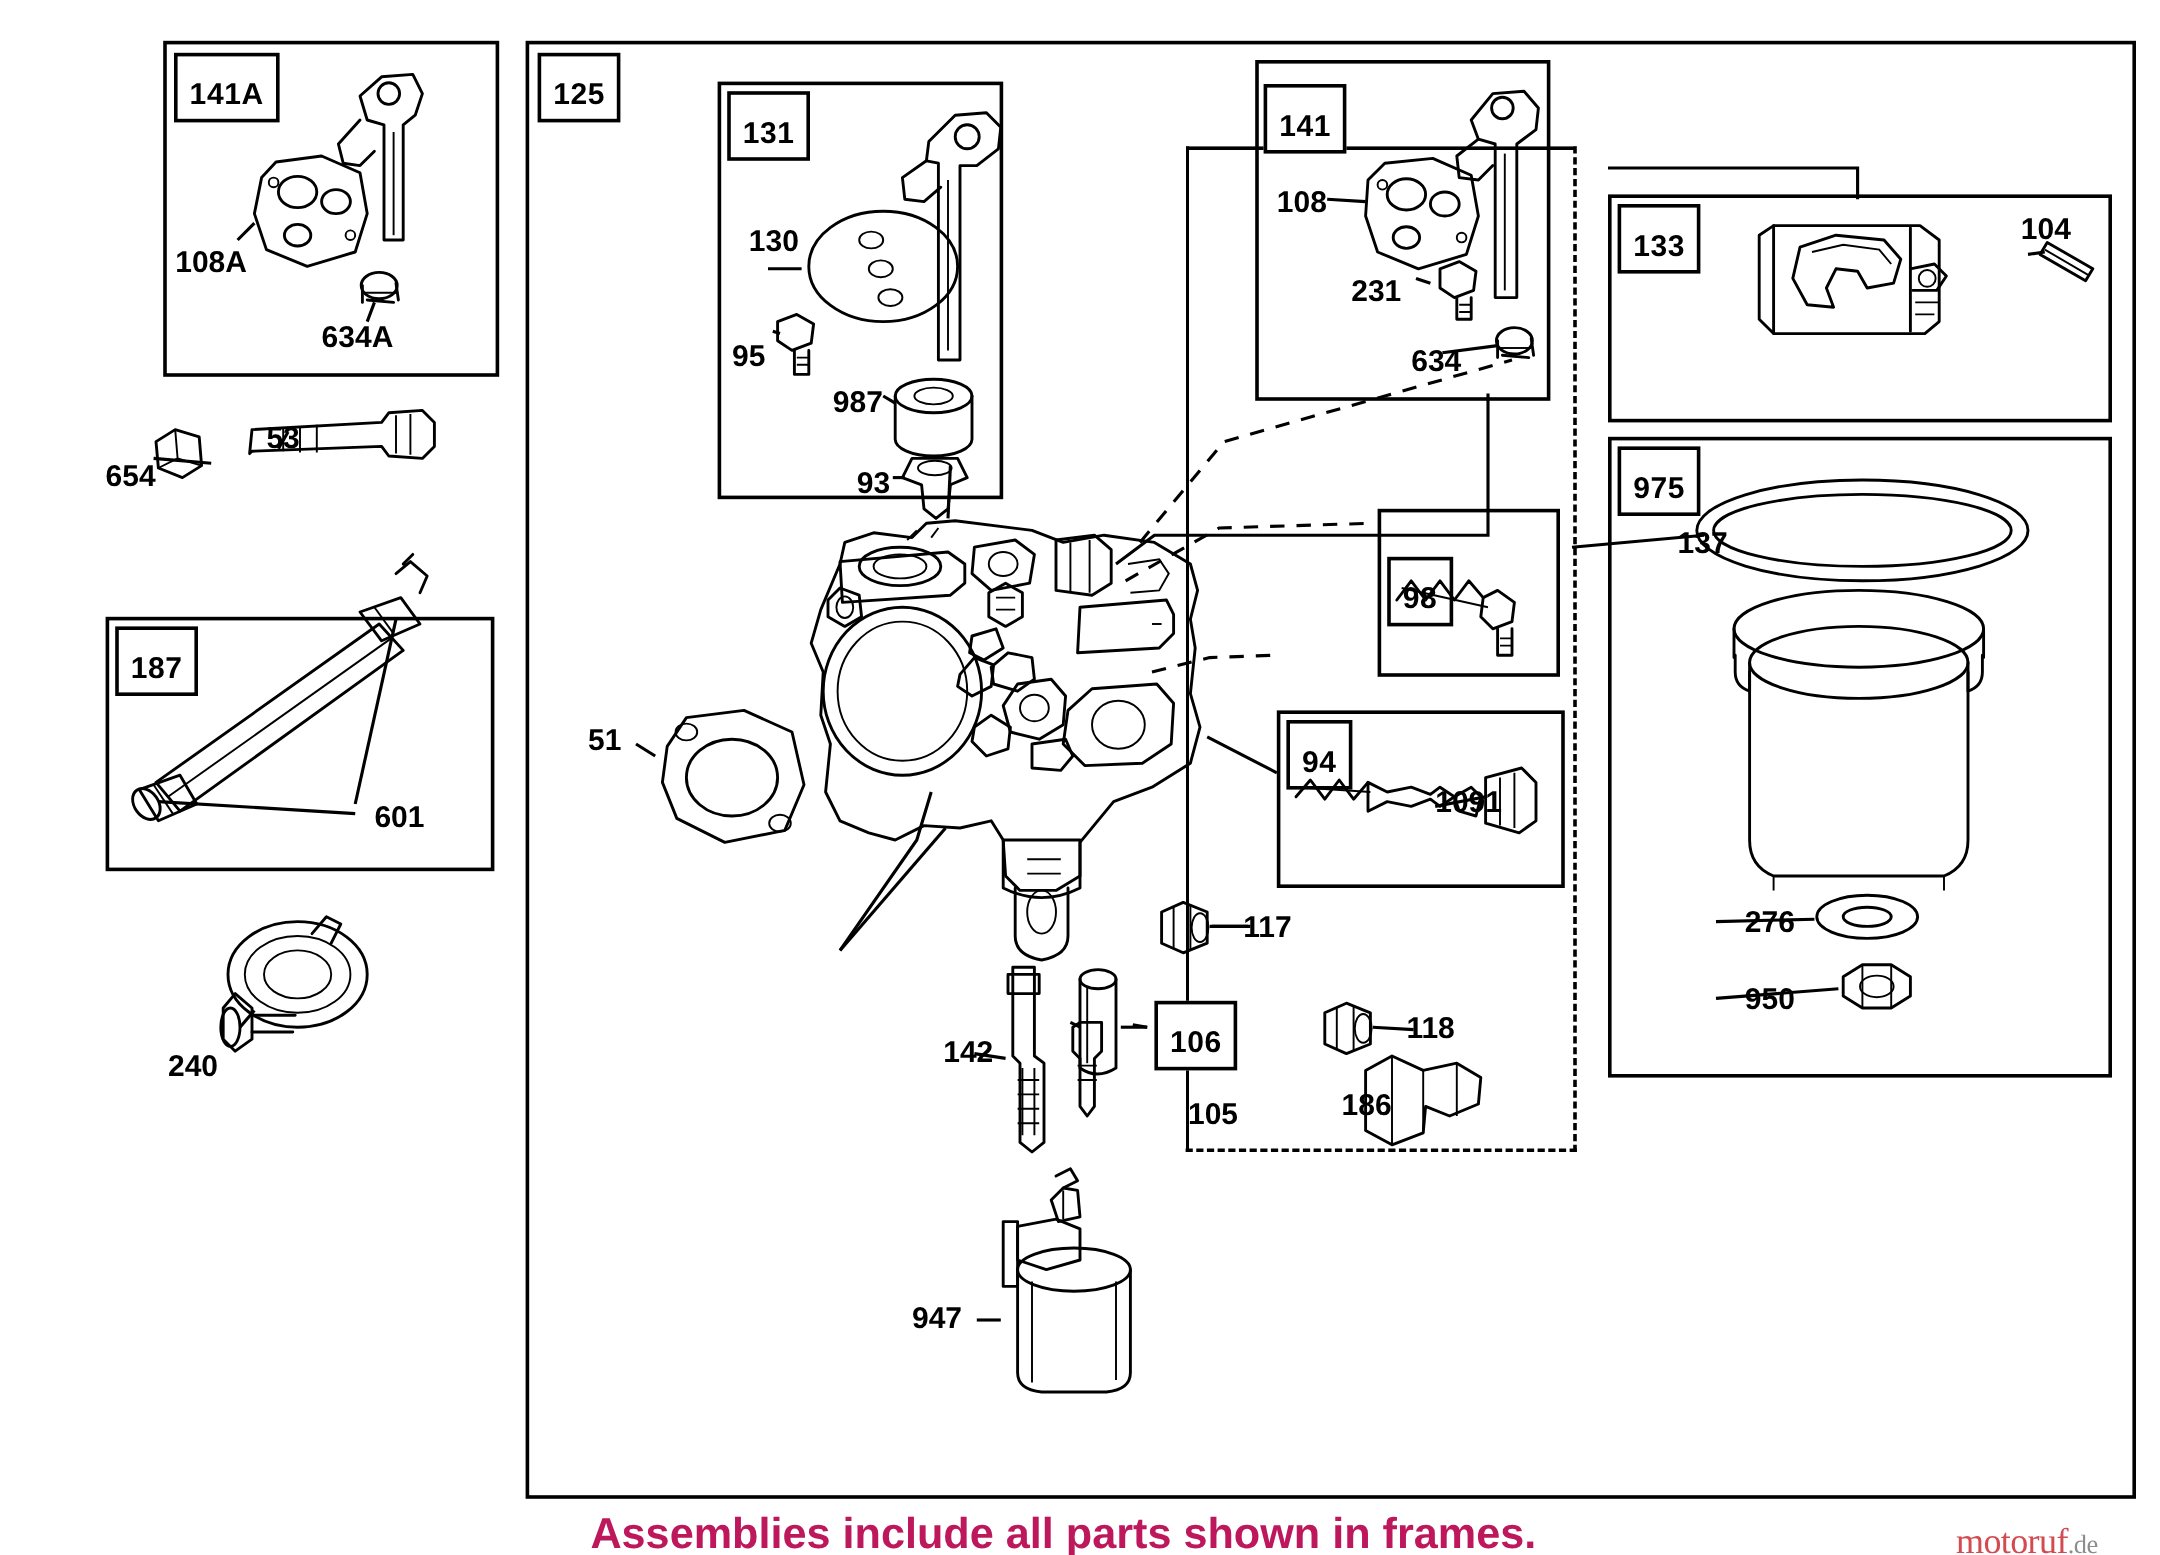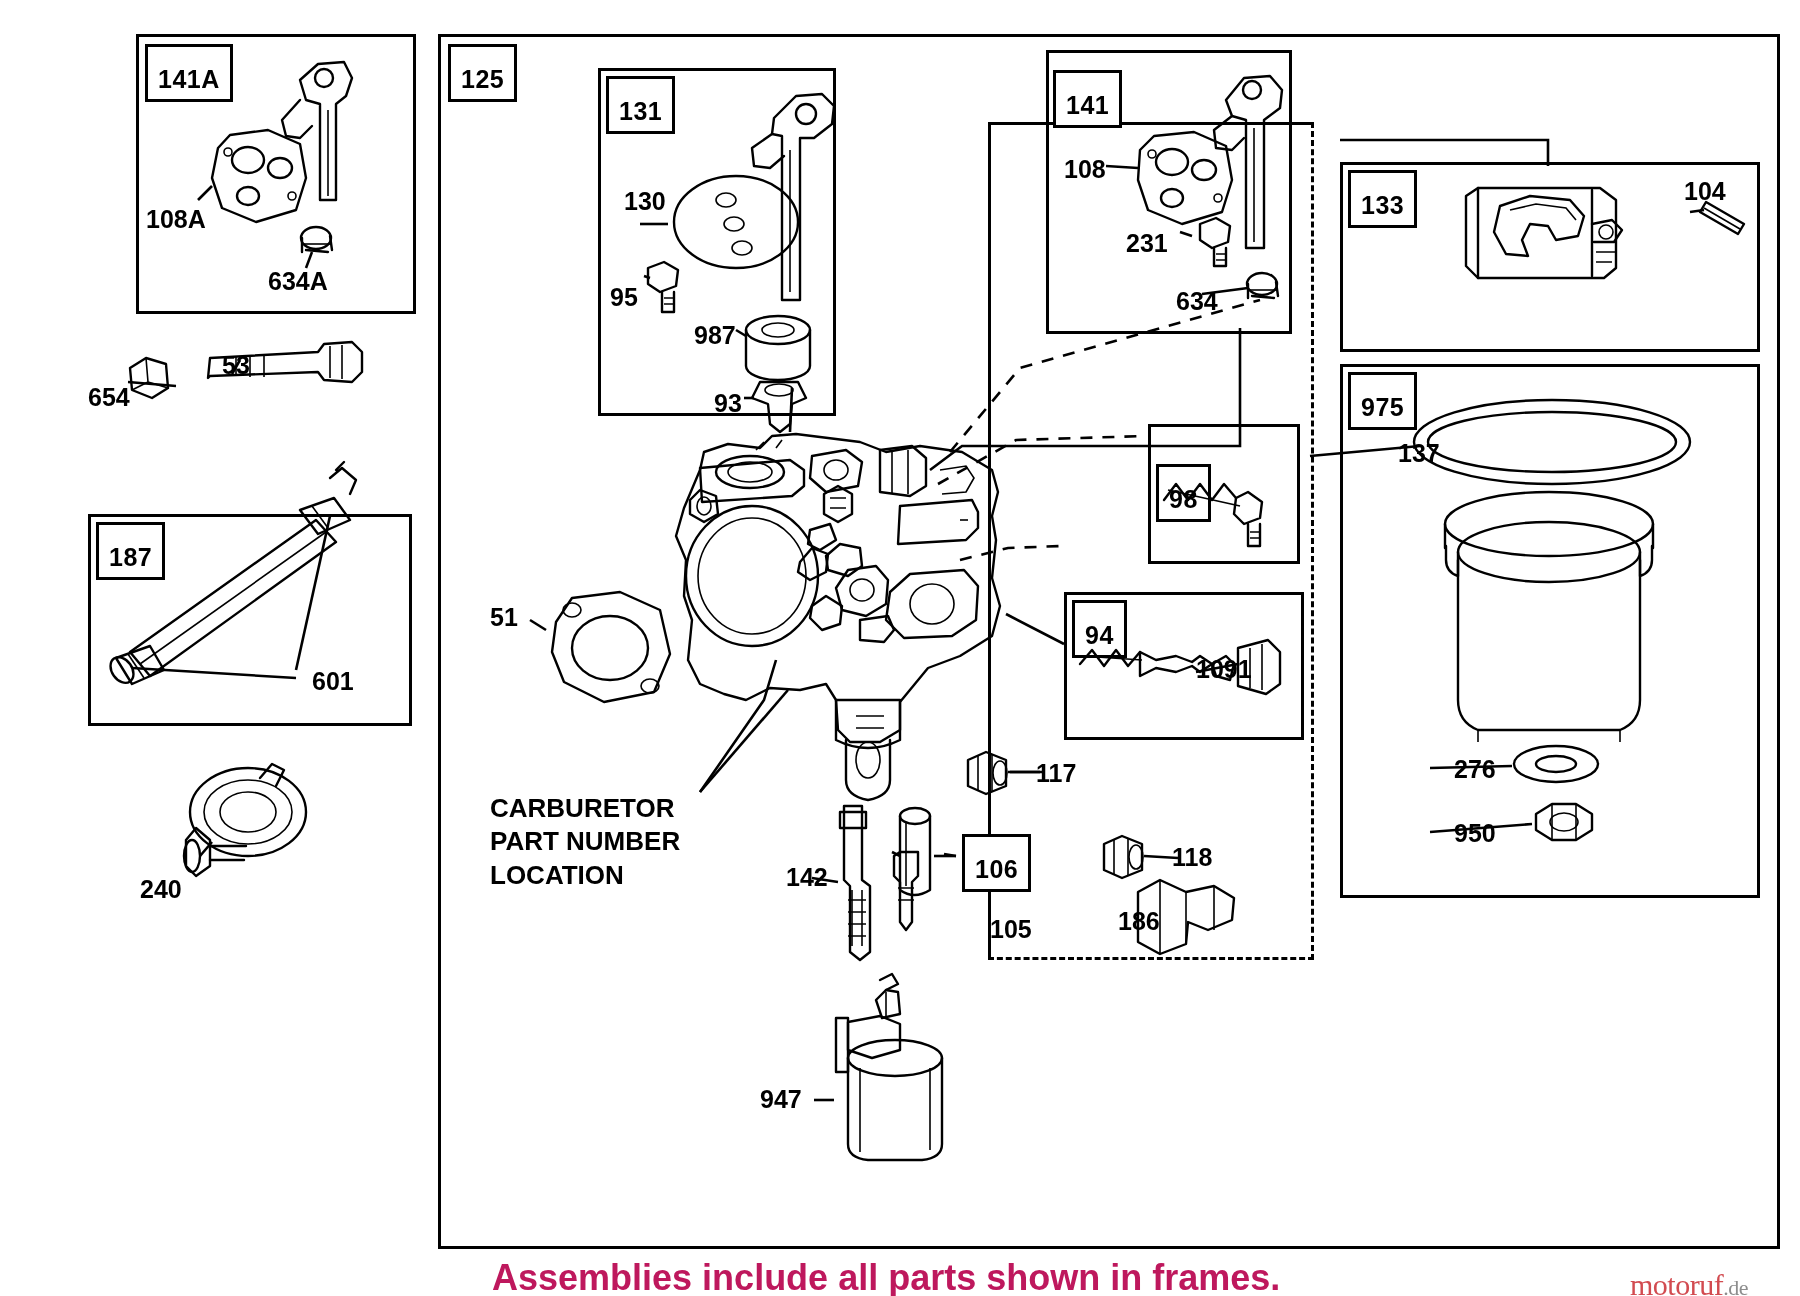--- a/index.html
+++ b/index.html
@@ -443,21 +443,18 @@
   <div class="lbl" style="left:1454px; top:756px;">276</div>
   <div class="lbl" style="left:1454px; top:820px;text-align:center;">950</div>
   <div class="lbl" style="left:1196px; top:656px;">1091</div>
   <div class="lbl" style="left:1036px; top:760px;">117</div>
   <div class="lbl" style="left:1172px; top:844px;">118</div>
   <div class="lbl" style="left:1118px; top:908px;">186</div>
   <div class="lbl" style="left:786px; top:864px;">142</div>
   <div class="lbl" style="left:990px; top:916px;">105</div>
   <div class="lbl" style="left:760px; top:1086px;">947</div>
 
-  <div class="note" style="left:490px; top:792px;">CARBURETOR
-PART NUMBER
-LOCATION</div>
   <div class="caption" style="left:492px; top:1257px;">Assemblies include all parts shown in frames.</div>
   <div class="wm" style="left:1630px; top:1268px;">
     <span>motoruf</span><span class="de">.de</span>
   </div>
 
 </div>
 
 </body></html>

